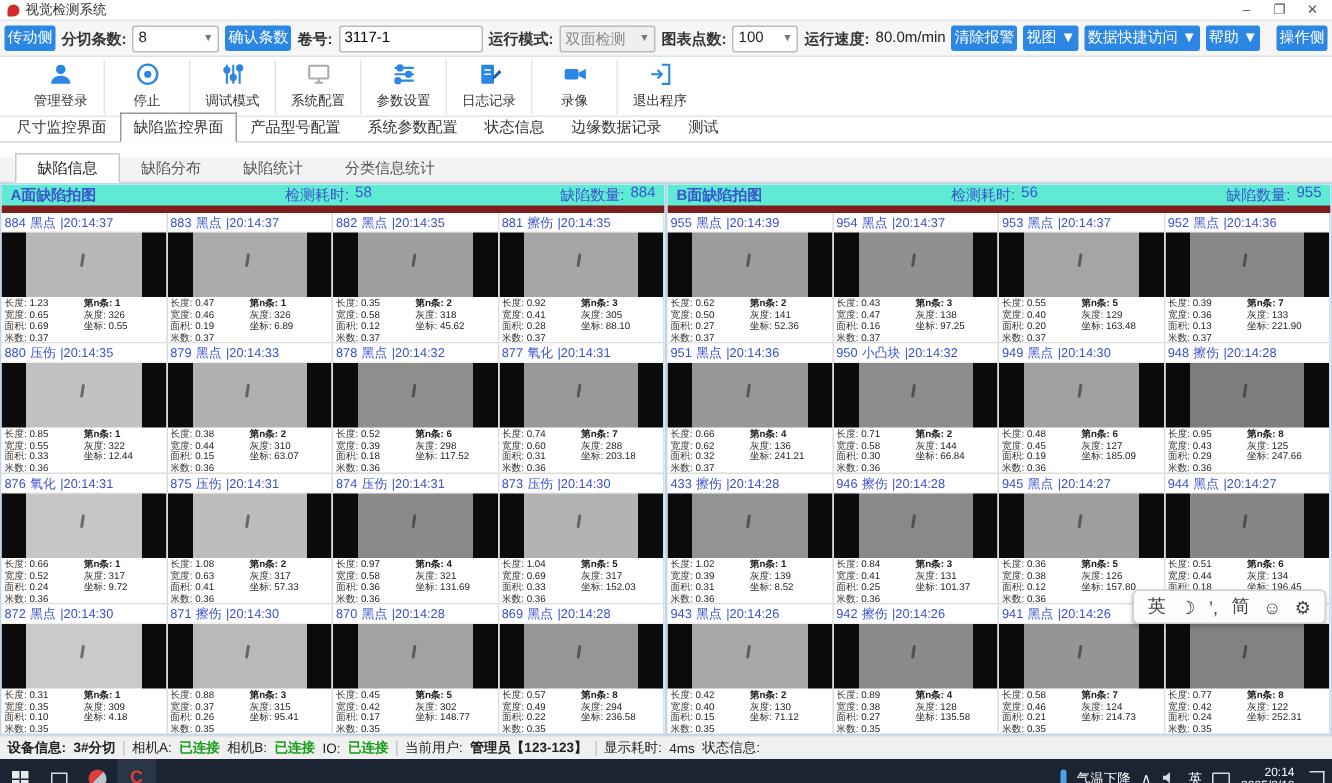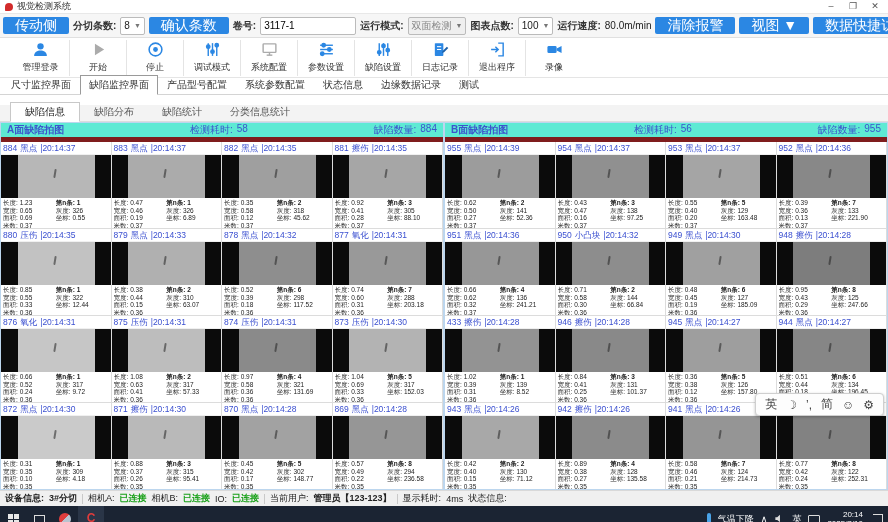--- a/index.html
+++ b/index.html
@@ -7,21 +7,21 @@
   .app { width:888px; height:522px; background:#fff; position:relative; overflow:hidden; }
 
   
   .titlebar { height:13px; display:flex; align-items:center; gap:4px; padding:0 2px 0 5px; background:#fff; font-size:9px; color:#333; }
   .logo { width:8px; height:8px; background:#d22b2b; border-radius:50% 50% 50% 10%; display:inline-block; }
   .win-controls { margin-left:auto; display:flex; }
   .win-controls span { width:22px; text-align:center; font-size:9px; color:#555; line-height:13px; }
 
   
   .toolbar1 { height:25px; background:#f6f6f6; border-top:1px solid #e8e8e8; border-bottom:1px solid #e0e0e0; display:flex; align-items:center; gap:4px; padding:0 3px; font-size:10px; color:#222; white-space:nowrap; }
-  .btn-blue { background:#2b87e3; color:#fff; padding:3px 12px; border-radius:2px; font-size:14px; line-height:11px; cursor:pointer; }
+  .btn-blue { background:#2b87e3; color:#fff; padding:3px 2px; border-radius:2px; font-size:10px; line-height:11px; cursor:pointer; }
   .tb-label { font-weight:bold; color:#333; }
   .select { background:#fff; border:1px solid #bbb; border-radius:2px; height:18px; display:flex; align-items:center; justify-content:space-between; padding:0 3px; color:#222; }
   .select .arw { color:#777; font-size:7px; margin-left:4px; }
   .select.disabled { background:#efefef; color:#888; }
   .roll-input { width:96px; height:18px; border:1px solid #bbb; border-radius:2px; font-size:10px; padding:0 3px; font-family:"Liberation Sans", sans-serif; }
   .spacer { flex:1; }
 
   
   .toolbar2 { height:40px; background:#fff; border-bottom:1px solid #e5e5e5; display:flex; align-items:center; padding-left:12px; }
   .action { width:57px; display:flex; flex-direction:column; align-items:center; justify-content:center; gap:1px; font-size:9px; color:#333; cursor:pointer; height:36px; }
@@ -128,26 +128,20 @@
   <div class="toolbar2">
     <div class="action">
       <span><svg width="17" height="17" viewBox="0 0 24 24">
             <circle cx="12" cy="7.5" r="4.5" fill="#2b87e3"></circle>
             <path d="M3 21c0-5 4.5-7.5 9-7.5s9 2.5 9 7.5z" fill="#2b87e3"></path>
           </svg></span>
       <span>管理登录</span>
     </div>
     <div class="action">
       <span><svg width="17" height="17" viewBox="0 0 24 24">
-            <path d="M7 4l13 8-13 8z" fill="#ababab"></path>
-          </svg></span>
-      <span>开始</span>
-    </div>
-    <div class="action">
-      <span><svg width="17" height="17" viewBox="0 0 24 24">
             <circle cx="12" cy="12" r="9" fill="none" stroke="#2b87e3" stroke-width="2.2"></circle>
             <circle cx="12" cy="12" r="3.4" fill="#2b87e3"></circle>
           </svg></span>
       <span>停止</span>
     </div>
     <div class="action">
       <span><svg width="17" height="17" viewBox="0 0 24 24" stroke="#2b87e3" stroke-width="2" fill="#2b87e3">
             <line x1="6" y1="3" x2="6" y2="21"></line>
             <line x1="12" y1="3" x2="12" y2="21"></line>
             <line x1="18" y1="3" x2="18" y2="21"></line>
@@ -170,52 +164,41 @@
             <line x1="3" y1="6" x2="21" y2="6"></line>
             <line x1="3" y1="12" x2="21" y2="12"></line>
             <line x1="3" y1="18" x2="21" y2="18"></line>
             <circle cx="8" cy="6" r="2.4"></circle>
             <circle cx="16" cy="12" r="2.4"></circle>
             <circle cx="6" cy="18" r="2.4"></circle>
           </svg></span>
       <span>参数设置</span>
     </div>
     <div class="action">
-      <span><svg width="17" height="17" viewBox="0 0 24 24" stroke="#2b87e3" stroke-width="2" fill="#2b87e3">
-            <line x1="6" y1="3" x2="6" y2="21"></line>
-            <line x1="12" y1="3" x2="12" y2="21"></line>
-            <line x1="18" y1="3" x2="18" y2="21"></line>
-            <circle cx="6" cy="16" r="2.4"></circle>
-            <circle cx="12" cy="7" r="2.4"></circle>
-            <circle cx="18" cy="13" r="2.4"></circle>
-          </svg></span>
-      <span>缺陷设置</span>
-    </div>
-    <div class="action">
       <span><svg width="17" height="17" viewBox="0 0 24 24">
             <rect x="4" y="3" width="12" height="18" rx="1" fill="#2b87e3"></rect>
             <line x1="7" y1="8" x2="13" y2="8" stroke="#fff" stroke-width="1.5"></line>
             <line x1="7" y1="12" x2="13" y2="12" stroke="#fff" stroke-width="1.5"></line>
             <path d="M15 14l6-6 2 2-6 6-3 1z" fill="#1b5fa8"></path>
           </svg></span>
       <span>日志记录</span>
     </div>
     <div class="action">
+      <span><svg width="17" height="17" viewBox="0 0 24 24">
+            <rect x="2" y="7" width="13" height="10" rx="2" fill="#2b87e3"></rect>
+            <path d="M15 10.5l7-3.5v10l-7-3.5z" fill="#2b87e3"></path>
+          </svg></span>
+      <span>录像</span>
+    </div>
+    <div class="action">
       <span><svg width="17" height="17" viewBox="0 0 24 24" stroke="#2b87e3" stroke-width="2" fill="none">
             <path d="M13 3h7v18h-7"></path>
             <path d="M3 12h10M9 8l4 4-4 4"></path>
           </svg></span>
       <span>退出程序</span>
-    </div>
-    <div class="action">
-      <span><svg width="17" height="17" viewBox="0 0 24 24">
-            <rect x="2" y="7" width="13" height="10" rx="2" fill="#2b87e3"></rect>
-            <path d="M15 10.5l7-3.5v10l-7-3.5z" fill="#2b87e3"></path>
-          </svg></span>
-      <span>录像</span>
     </div>
   </div>
 
   <div class="maintabs">
     <div class="tab">尺寸监控界面</div>
     <div class="tab active">缺陷监控界面</div>
     <div class="tab">产品型号配置</div>
     <div class="tab">系统参数配置</div>
     <div class="tab">状态信息</div>
     <div class="tab">边缘数据记录</div>

